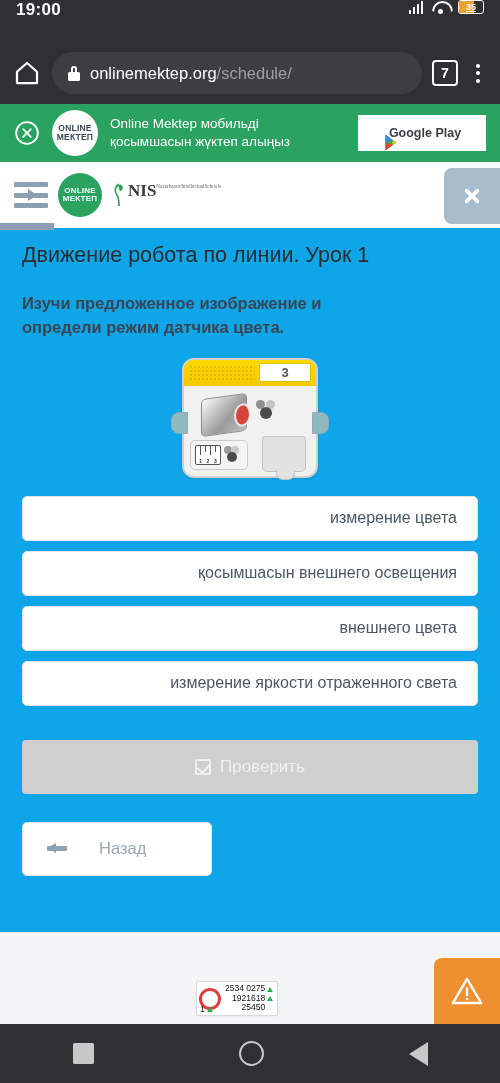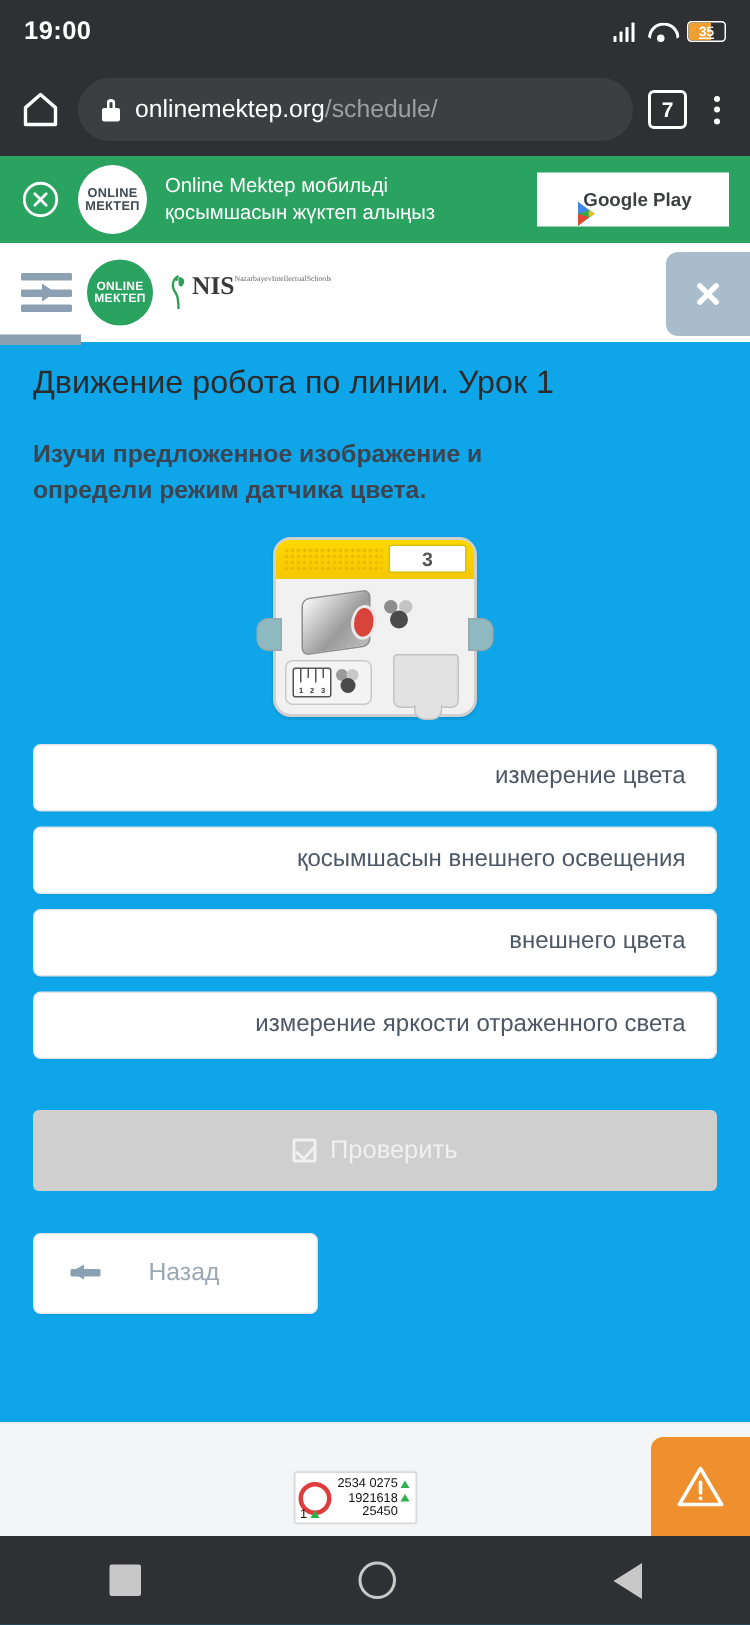--- a/index.html
+++ b/index.html
@@ -7,21 +7,21 @@
     width: 500px; height: 1083px;
     font-family: "Liberation Sans", sans-serif;
     background: #2f3033;
     overflow: hidden;
   }
   #screen { position: relative; width: 500px; height: 1083px; }
 
   
   .statusbar {
     height: 42px; background: #2f3033; color: #fff;
-    display: flex; align-items: center; justify-content: space-between;
+    display: flex; align-items: flex-start; justify-content: space-between;
     padding: 0 16px;
   }
   .status-time { font-size: 17px; font-weight: bold; letter-spacing: .3px; }
   .status-icons { display: flex; align-items: center; gap: 9px; }
   .sig { display: flex; align-items: flex-end; gap: 1.5px; height: 14px; }
   .sig i { display: block; width: 2.5px; background: #fff; border-radius: .5px; }
   .sig i:nth-child(1){ height: 4px; }
   .sig i:nth-child(2){ height: 7px; }
   .sig i:nth-child(3){ height: 10px; }
   .sig i:nth-child(4){ height: 13px; }
@@ -246,21 +246,21 @@
     content:""; position:absolute; left:0; top:5px; width:20px; height:5px; background:#8ba0b2; border-radius:1px;
   }
   .back-arrow::after{
     content:""; position:absolute; left:0; top:2.5px; width:0;height:0;
     border-right:9px solid #8ba0b2; border-top:5px solid transparent; border-bottom:5px solid transparent;
   }
   .back-label { font-size: 16.5px; color: #9aa6b2; }
 
   
   .footer-area {
-    position:absolute; left:0; right:0; bottom:0; height: 76px;
+    position:absolute; left:0; right:0; bottom:0; height: 92px;
     background: #f4f5f7; border-top: 1px solid #e6e8eb;
   }
   .counter {
     position:absolute; left: 196px; bottom: 8px;
     background:#fff; border:1px solid #d9d9d9; border-radius:2px;
     display:flex; align-items:center; padding: 2px 4px 2px 2px; gap: 4px;
     box-shadow: 0 0 2px rgba(0,0,0,.08);
   }
   .ctr-ring { width:22px; height:22px; border:3.5px solid #e03c3c; border-radius:50%; flex:none; }
   .ctr-nums { display:flex; flex-direction:column; align-items:flex-end; line-height:1.12; }

